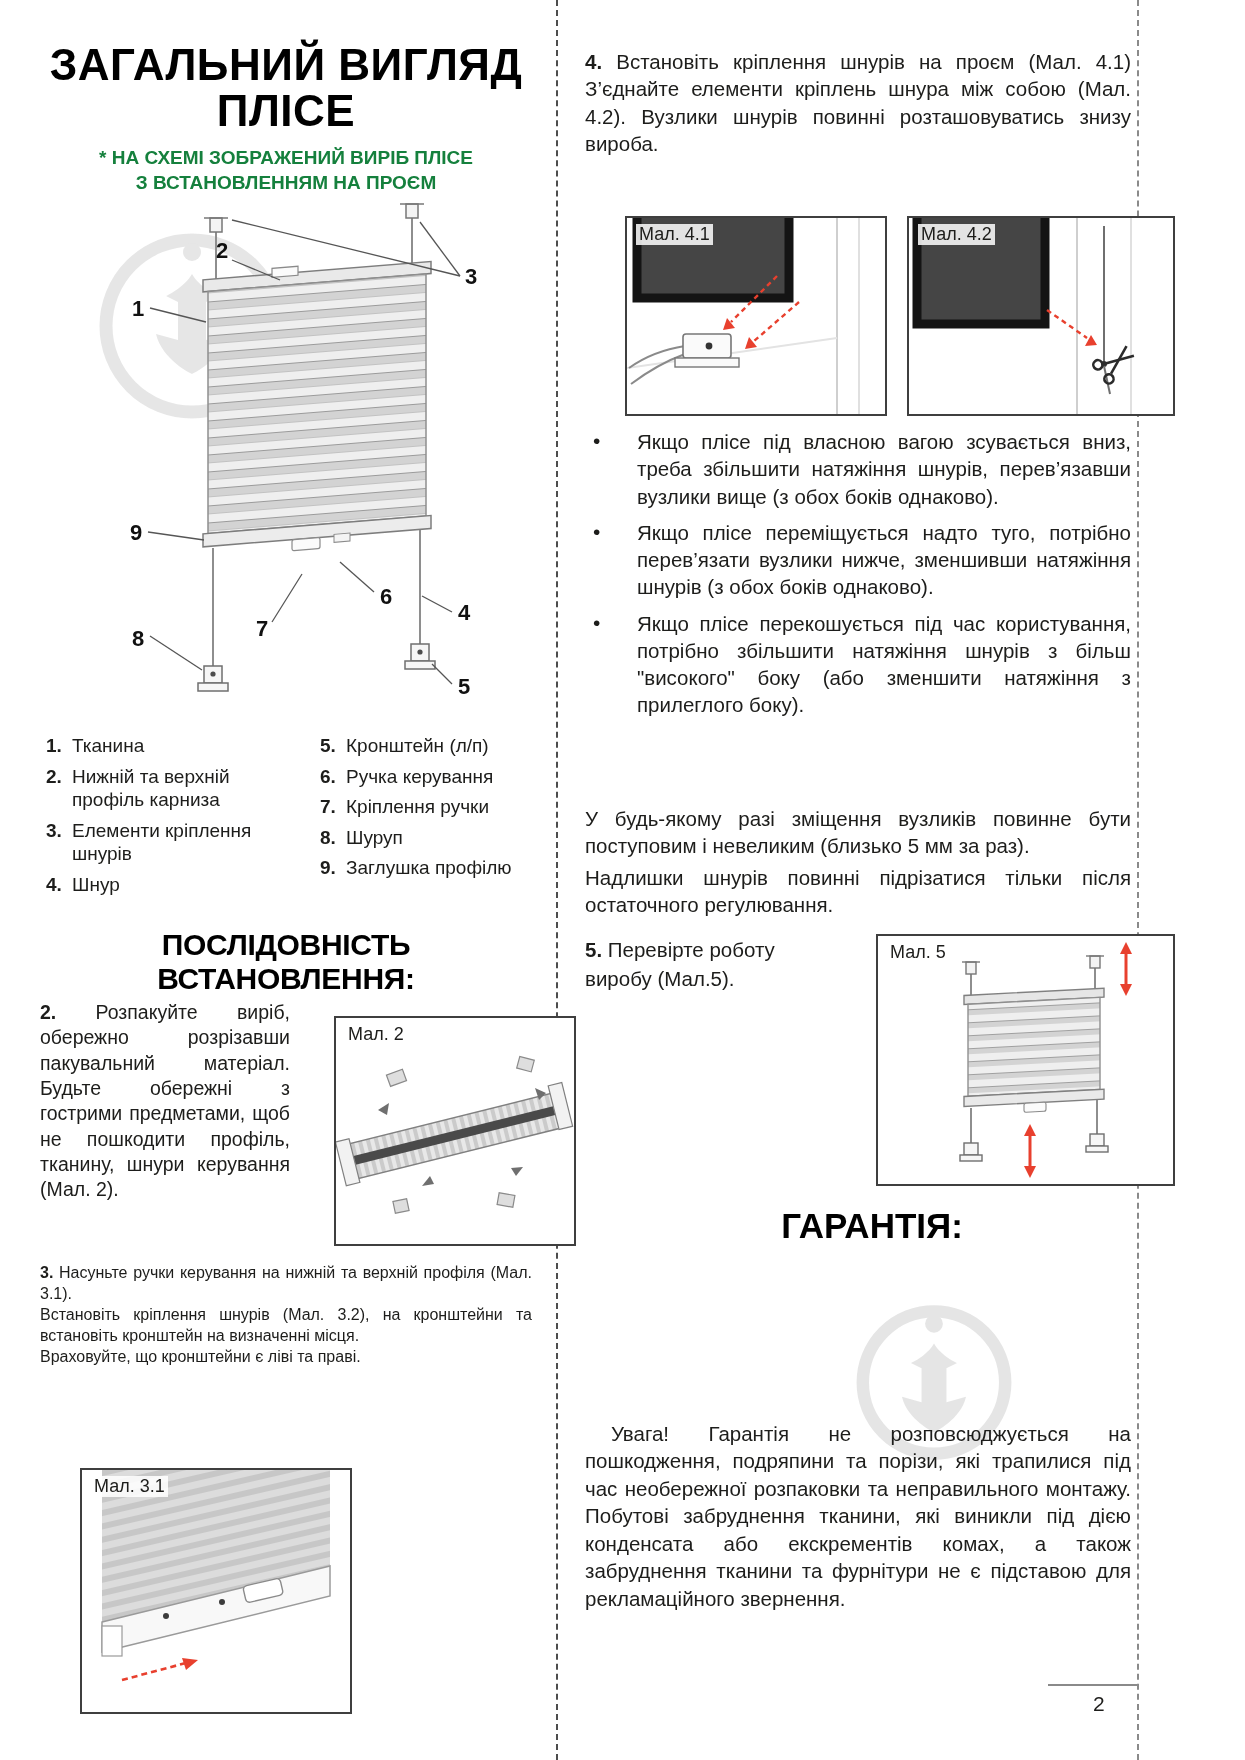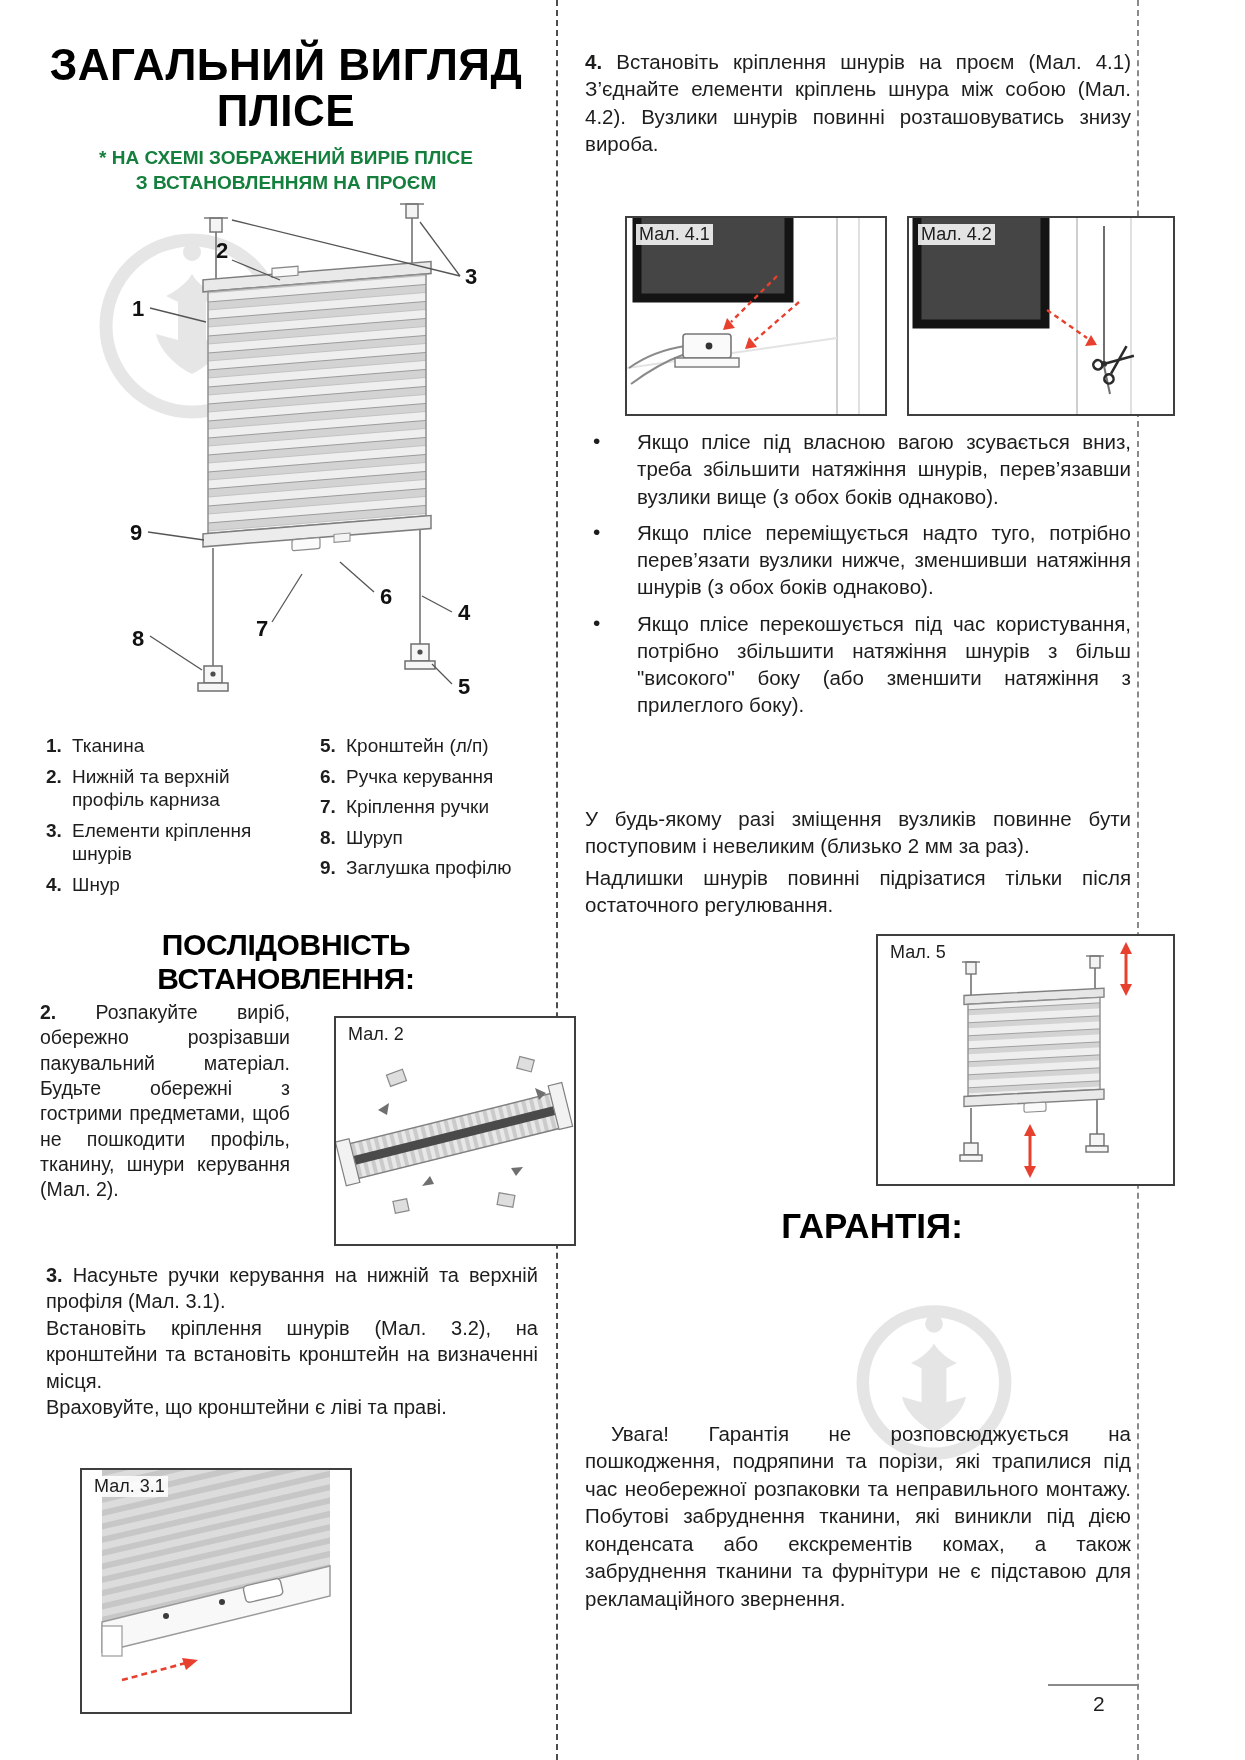--- a/index.html
+++ b/index.html
@@ -27,21 +27,21 @@
   .legend-col{display:flex;flex-direction:column;gap:7px;}
   .legend-col.l1{width:248px;}
   .legend-col.l2{width:212px;}
   .legend-item{display:flex;}
   .legend-item .num{font-weight:bold;min-width:26px;}
 
   .seq-title{position:absolute;left:0;top:928px;width:100%;margin:0;text-align:center;
              font-size:30px;font-weight:bold;color:#000;letter-spacing:-.3px;}
 
   .step2-text{position:absolute;left:0;top:1000px;width:250px;margin:0;font-size:19.5px;line-height:1.3;text-align:justify;}
-  .step3{position:absolute;left:6px;top:1262px;width:492px;margin:0;font-size:20px;line-height:1.32;text-align:justify;}
+  .step3{position:absolute;left:0;top:1262px;width:492px;margin:0;font-size:16px;line-height:1.32;text-align:justify;}
   .step3 .blockline{display:block;}
 
   .figbox{position:absolute;border:2px solid #3f3f3f;background:#fff;overflow:hidden;}
   .figbox .figlabel{position:absolute;left:9px;top:6px;font-size:18px;color:#1d1d1b;z-index:3;background:rgba(255,255,255,.85);padding:0 3px;}
   .figbox svg{position:absolute;left:0;top:0;width:100%;height:100%;}
 
   .fig2{left:254px;top:1000px;width:238px;height:226px;}
   .fig31{left:0;top:1452px;width:228px;height:242px;padding-left:40px;}
   .fig32{left:248px;top:1452px;width:244px;height:242px;}
   .fig41{left:0;top:200px;width:258px;height:196px;}
@@ -325,24 +325,25 @@
         <span class="bmark">•</span>
         <span>Якщо плісе переміщується надто туго, потрібно перев’язати вузлики нижче, зменшивши натяжіння шнурів (з обох боків однаково).</span>
       </li>
       <li>
         <span class="bmark">•</span>
         <span>Якщо плісе перекошується під час користування, потрібно збільшити натяжіння шнурів з більш "високого" боку (або зменшити натяжіння з прилеглого боку).</span>
       </li>
     </ul>
 
     <p class="note">
-      <span class="n1">У будь-якому разі зміщення вузликів повинне бути поступовим і невеликим (близько 2 мм за раз).</span>
+      <span class="n1">У будь-якому разі зміщення вузликів повинне бути поступовим і невеликим (близько 5 мм за раз).</span>
       <span class="n2">Надлишки шнурів повинні підрізатися тільки після остаточного регулювання.</span>
     </p>
 
+    <p class="step5"><b>5.</b> <span>Перевірте роботу виробу (Мал.5).</span></p>
 
     <figure class="figbox fig5">
       <span class="figlabel">Мал. 5</span>
       <svg viewBox="0 0 295 248">
         <defs>
           <pattern id="plF5" width="10" height="13" patternUnits="userSpaceOnUse">
             <rect width="10" height="13" fill="#efefef"></rect>
             <rect width="10" height="6" fill="#d3d3d3"></rect>
             <line x1="0" y1="0.5" x2="10" y2="0.5" stroke="#a0a0a0" stroke-width="1"></line>
           </pattern>

